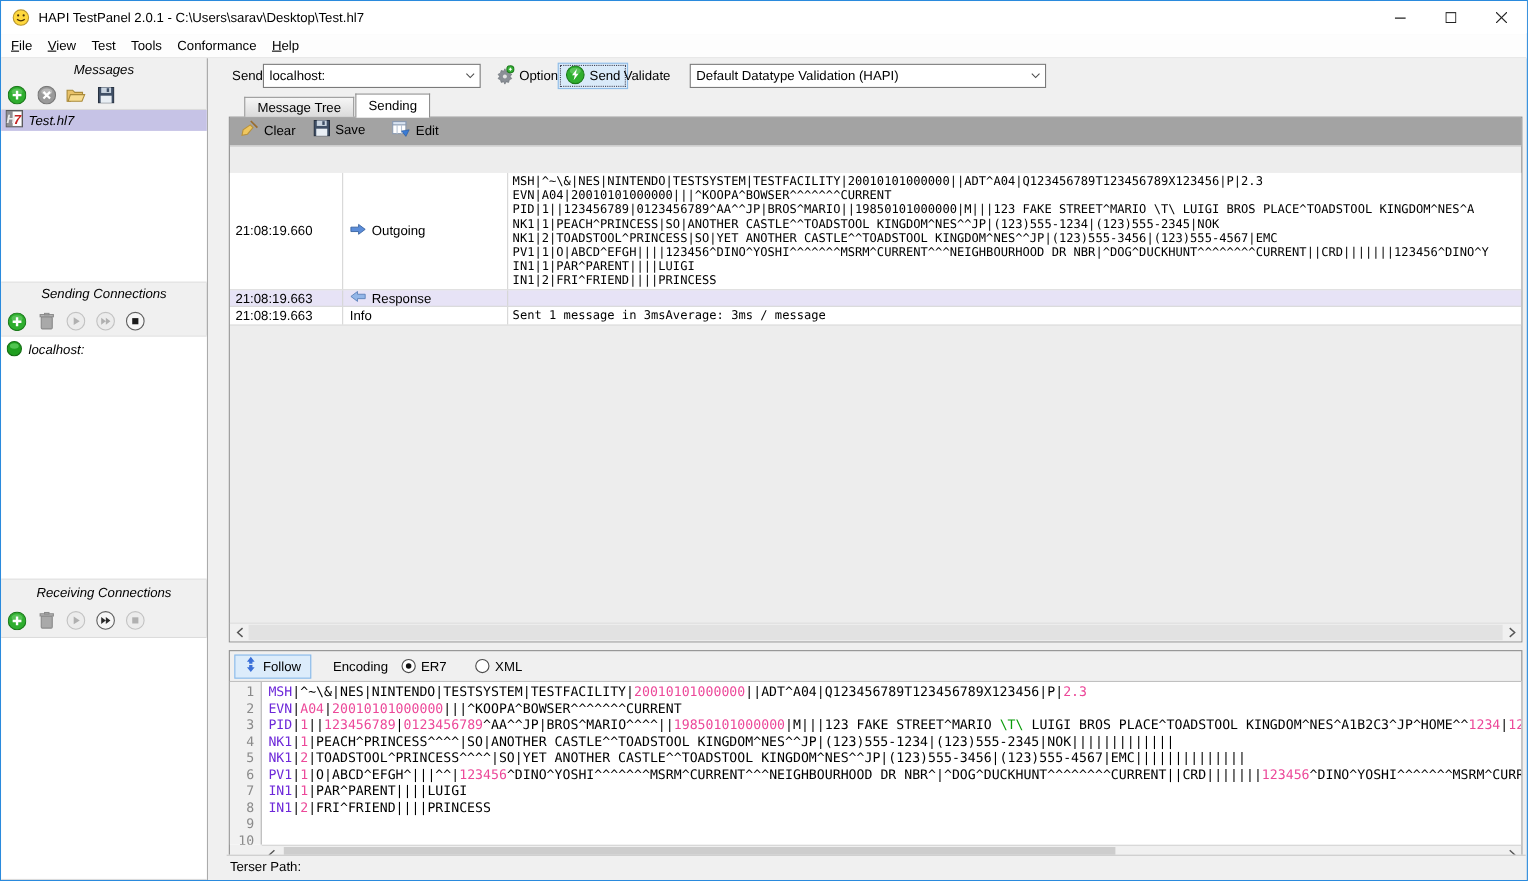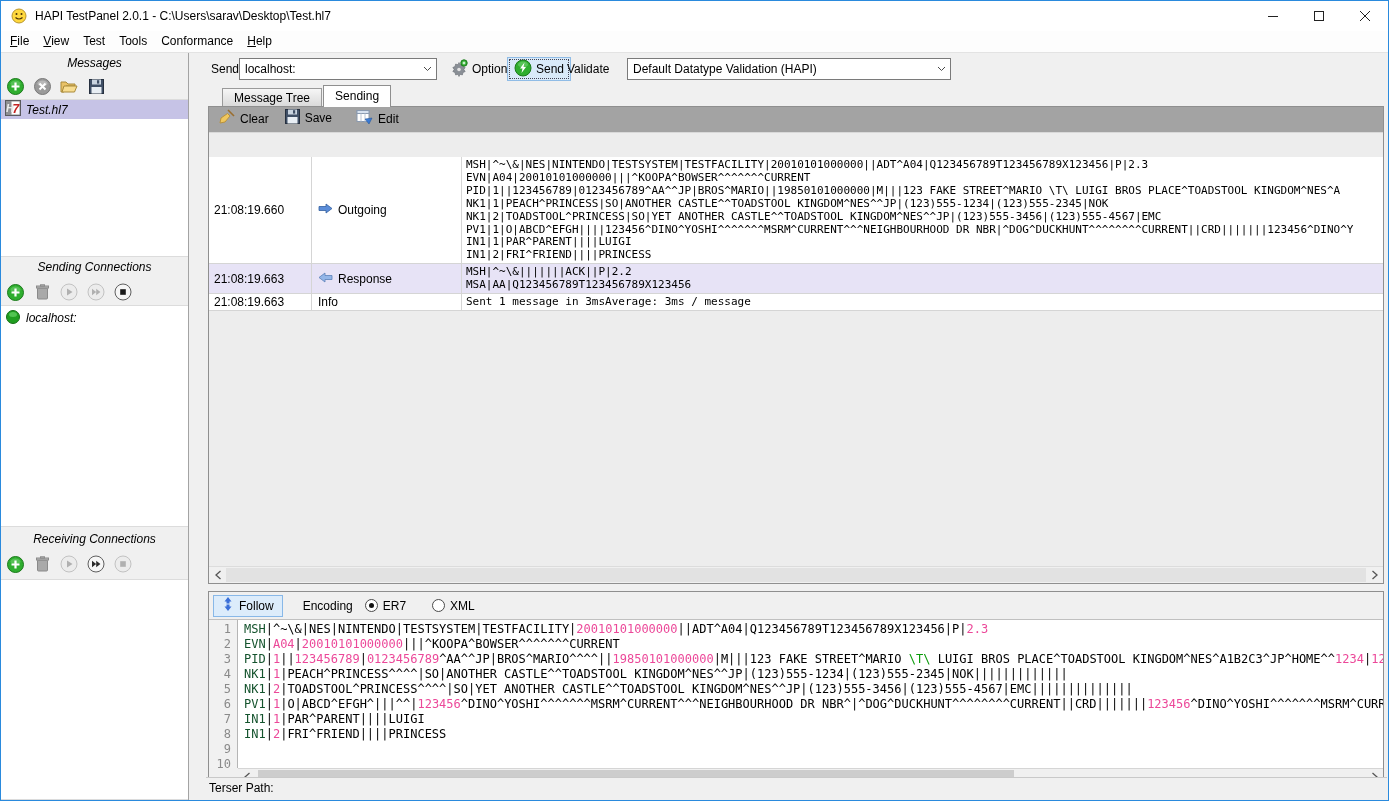--- a/index.html
+++ b/index.html
@@ -83,21 +83,21 @@
   .ed-gutter { position:absolute; left:0; top:0; bottom:0; width:29px; background:#f1f1f1; border-right:1px solid #b5b5b5; padding-top:2px; }
   .gnum { text-align:right; padding-right:6px; font-family:"DejaVu Sans Mono","Liberation Mono",monospace; font-size:12px; line-height:15px; color:#8a8a8a; }
   .ed-lines { position:absolute; left:30px; right:0; top:0; bottom:0; padding-top:2px; overflow:hidden; }
   .eline { padding-left:5px; font-family:"DejaVu Sans Mono","Liberation Mono",monospace; font-size:12px; line-height:15px; white-space:pre; height:15px; }
 
   .ed-scroll { position:absolute; bottom:0; left:29px; right:0; height:16px; background:#f0f0f0; border-top:1px solid #d5d5d5; }
   .ed-scroll .sc-thumb { left:20px; width:66%; background:#cdcdcd; }
 
   .terser-bar { position:absolute; left:0; right:0; bottom:0; height:22px; background:#f0f0f0; border-top:1px solid #c9c9c9; line-height:21px; padding-left:3px; }
 </style>
-<style>.tok-seg{color:#14532d}.tok-num{color:#ec4899}.tok-esc{color:#089a08}.tok-t{color:#000000}</style></head>
+<style>.tok-seg{color:#6d28d9}.tok-num{color:#ec4899}.tok-esc{color:#089a08}.tok-t{color:#000000}</style></head>
 <body>
 
 <div class="window">
 
   <div class="titlebar">
     <span class="title-icon">
       <svg width="16" height="16" viewBox="0 0 16 16">
           <circle cx="8" cy="8" r="7" fill="#ffd83d" stroke="#b8962e"></circle>
           <circle cx="5.5" cy="6" r="1" fill="#4a3208"></circle>
           <circle cx="10.5" cy="6" r="1" fill="#4a3208"></circle>
@@ -349,24 +349,20 @@
             </div>
           </div>
           <div class="trow sel">
             <div class="tc c-ts">21:08:19.663</div>
             <div class="tc c-act">
               <span><svg width="15" height="11" viewBox="0 0 15 11">
                   <path d="M14 3.5H7V1L1 5.5 7 10V7.5h7z" fill="#93b6e8" stroke="#5b80b8" stroke-width="0.8"></path>
                 </svg></span>
               <span>Response</span>
             </div>
-            <div class="tc c-det">
-              <div class="dline">MSH|^~\&amp;|||||||ACK||P|2.2</div>
-              <div class="dline">MSA|AA|Q123456789T123456789X123456</div>
-            </div>
           </div>
           <div class="trow">
             <div class="tc c-ts">21:08:19.663</div>
             <div class="tc c-act">
               <span>Info</span>
             </div>
             <div class="tc c-det">
               <div class="dline">Sent 1 message in 3msAverage: 3ms / message</div>
             </div>
           </div>

